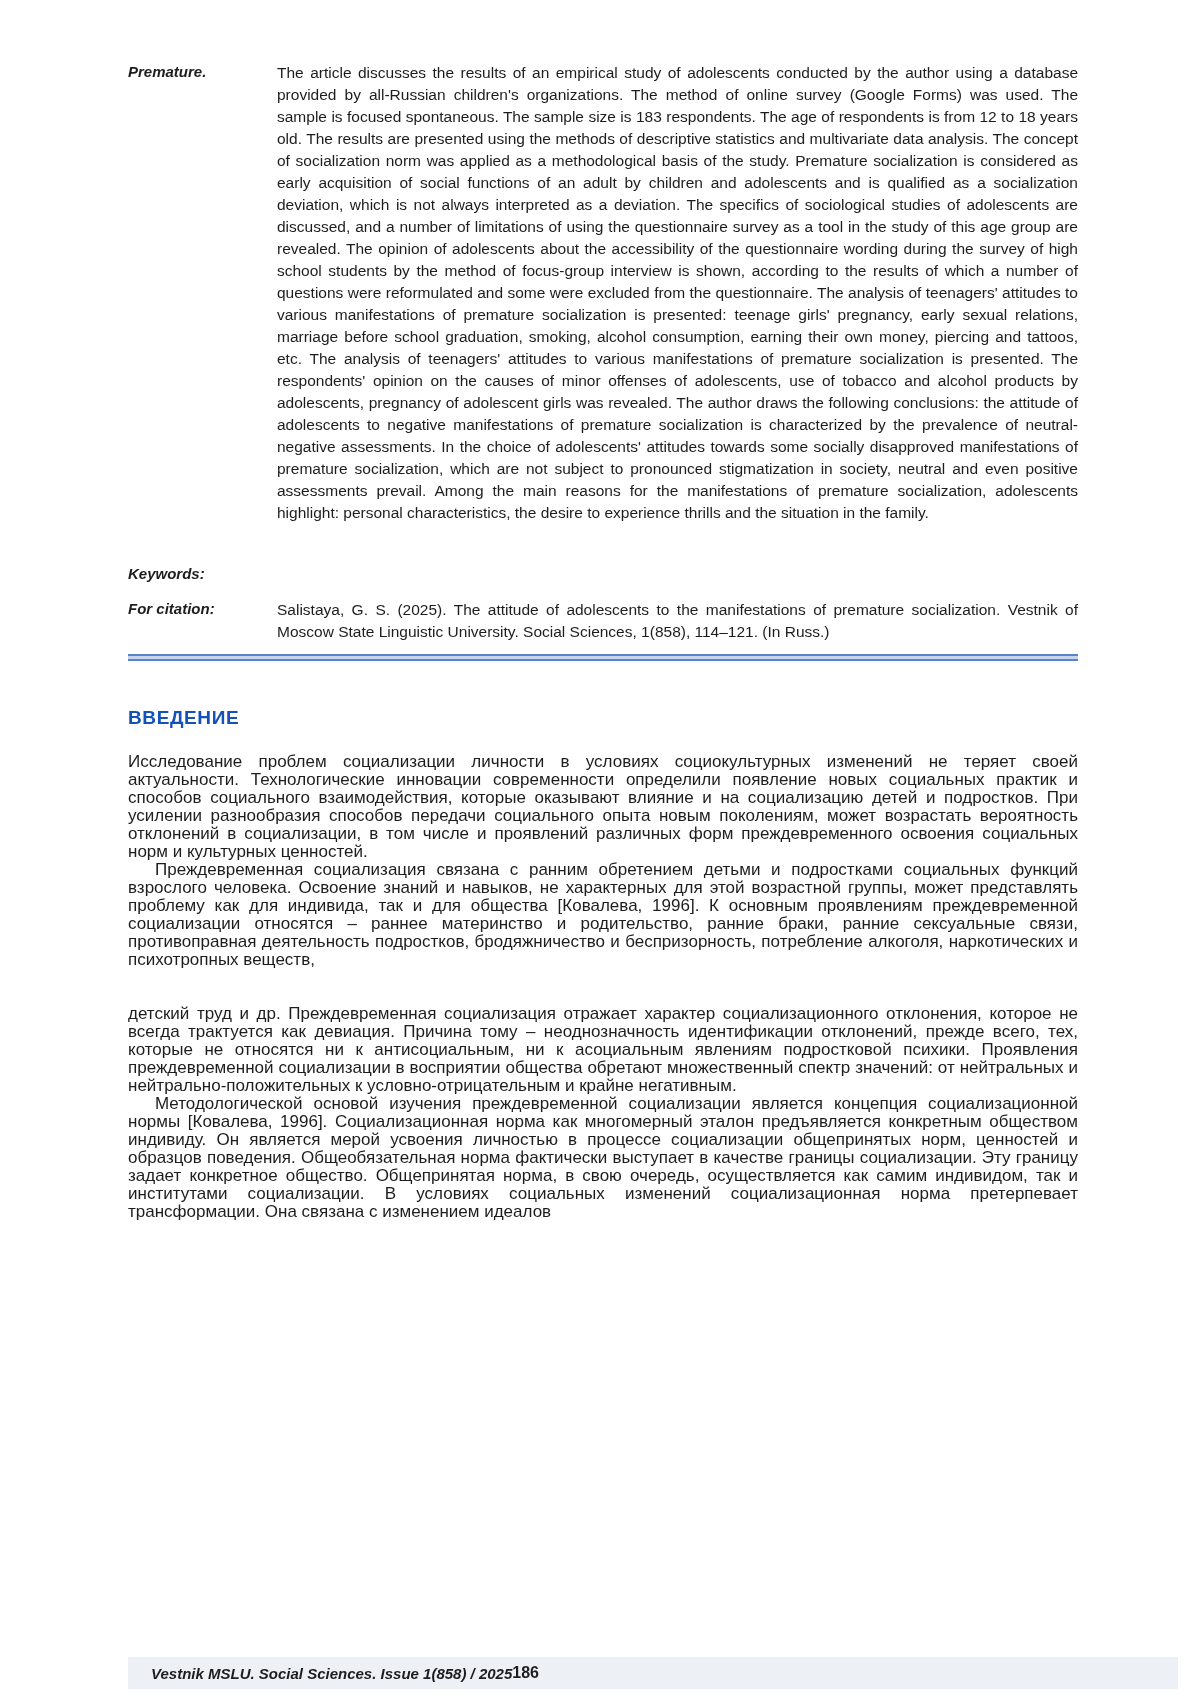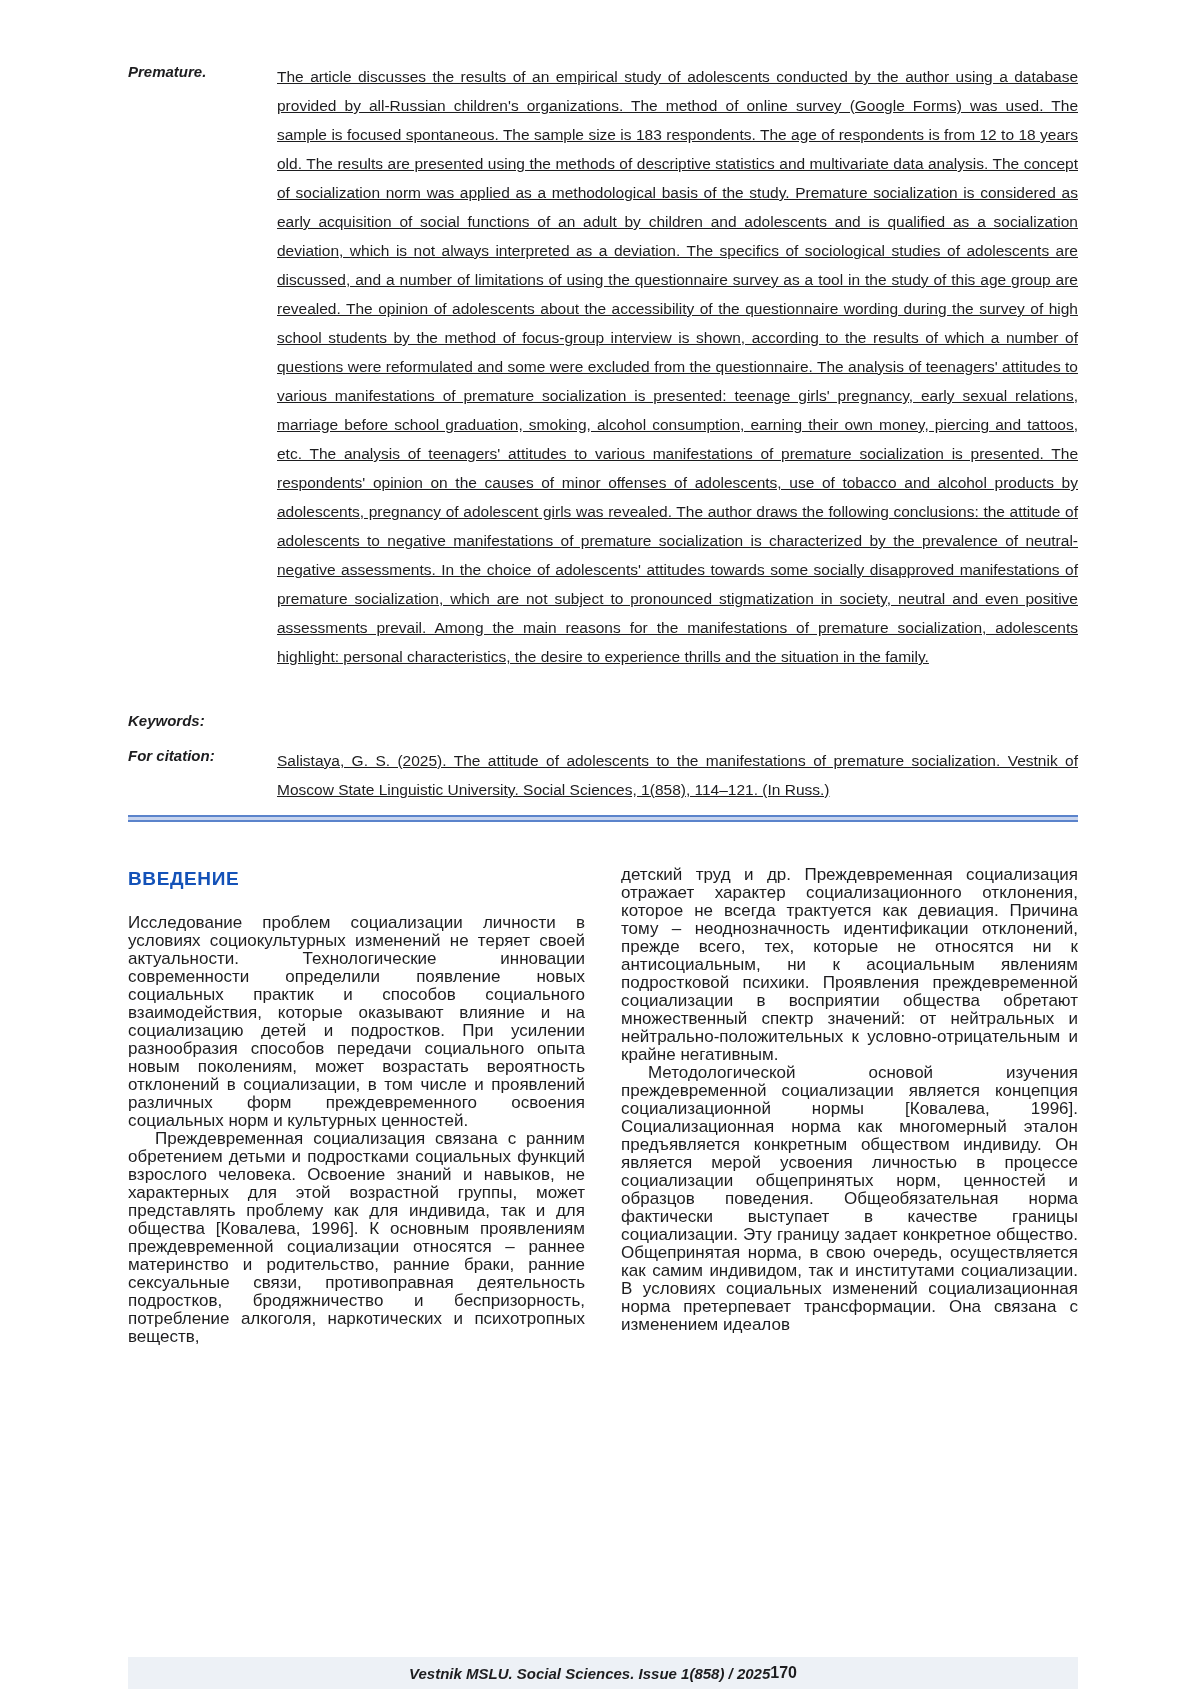--- a/index.html
+++ b/index.html
@@ -34,39 +34,39 @@
   .meta-label {
     flex: 0 0 149px;
     font-size: 15px;
     font-weight: 700;
     font-style: italic;
     padding-top: 1px;
   }
   .meta-text {
     flex: 1;
     font-size: 15.5px;
-    line-height: 29px;
+    line-height: 22px;
     text-align: justify;
-    text-decoration: underline;
   }
   .meta-row.keywords { margin-top: 40px; }
   .meta-row.citation { margin-top: 17px; }
   
   .double-rule {
     margin-top: 11px;
     height: 3px;
     background: #c7d4ee;
     border-top: 2px solid #5b83cb;
     border-bottom: 2px solid #5b83cb;
   }
   
   .columns {
     display: flex;
     gap: 36px;
     margin-top: 44px;
+    flex-direction: column;
   }
   .col { flex: 1 1 0; min-width: 0; }
   h2.intro-heading {
     margin: 2px 0 24px 0;
     font-size: 19px;
     font-weight: 700;
     color: #1452b8;
     letter-spacing: 0.6px;
   }
   .col p {
@@ -74,28 +74,28 @@
     font-size: 17px;
     line-height: 18px;
     text-align: justify;
   }
   .col p.indent { text-indent: 27px; }
   
   .footer-bar {
     position: absolute;
     left: 128px;
     top: 1595px;
-    width: 950px;
+    width: 1050px;
     height: 32px;
     background: #edf1f6;
     display: flex;
     align-items: center;
-    justify-content: center;
+    justify-content: flex-start;
     box-sizing: border-box;
-    padding: 0 17px;
+    padding: 0 23px;
   }
   .footer-journal {
     font-size: 15px;
     font-weight: 700;
     font-style: italic;
     color: #1d1d1f;
   }
   .footer-pagenum {
     font-size: 16px;
     font-weight: 700;
@@ -133,16 +133,16 @@
       <p class="indent">Преждевременная социализация связана с ранним обретением детьми и подростками социальных функций взрослого человека. Освоение знаний и навыков, не характерных для этой возрастной группы, может представлять проблему как для индивида, так и для общества [Ковалева, 1996]. К основным проявлениям преждевременной социализации относятся – раннее материнство и родительство, ранние браки, ранние сексуальные связи, противоправная деятельность подростков, бродяжничество и беспризорность, потребление алкоголя, наркотических и психотропных веществ,</p>
     </div>
     <div class="col">
       <p>детский труд и др. Преждевременная социализация отражает характер социализационного отклонения, которое не всегда трактуется как девиация. Причина тому – неоднозначность идентификации отклонений, прежде всего, тех, которые не относятся ни к антисоциальным, ни к асоциальным явлениям подростковой психики. Проявления преждевременной социализации в восприятии общества обретают множественный спектр значений: от нейтральных и нейтрально-положительных к условно-отрицательным и крайне негативным.</p>
       <p class="indent">Методологической основой изучения преждевременной социализации является концепция социализационной нормы [Ковалева, 1996]. Социализационная норма как многомерный эталон предъявляется конкретным обществом индивиду. Он является мерой усвоения личностью в процессе социализации общепринятых норм, ценностей и образцов поведения. Общеобязательная норма фактически выступает в качестве границы социализации. Эту границу задает конкретное общество. Общепринятая норма, в свою очередь, осуществляется как самим индивидом, так и институтами социализации. В условиях социальных изменений социализационная норма претерпевает трансформации. Она связана с изменением идеалов</p>
     </div>
   </section>
 
   <footer class="footer-bar">
     <span class="footer-journal">Vestnik MSLU. Social Sciences. Issue 1(858) / 2025</span>
-    <span class="footer-pagenum">170</span>
+    <span class="footer-pagenum">186</span>
   </footer>
 
 </div>
 
 </body></html>

